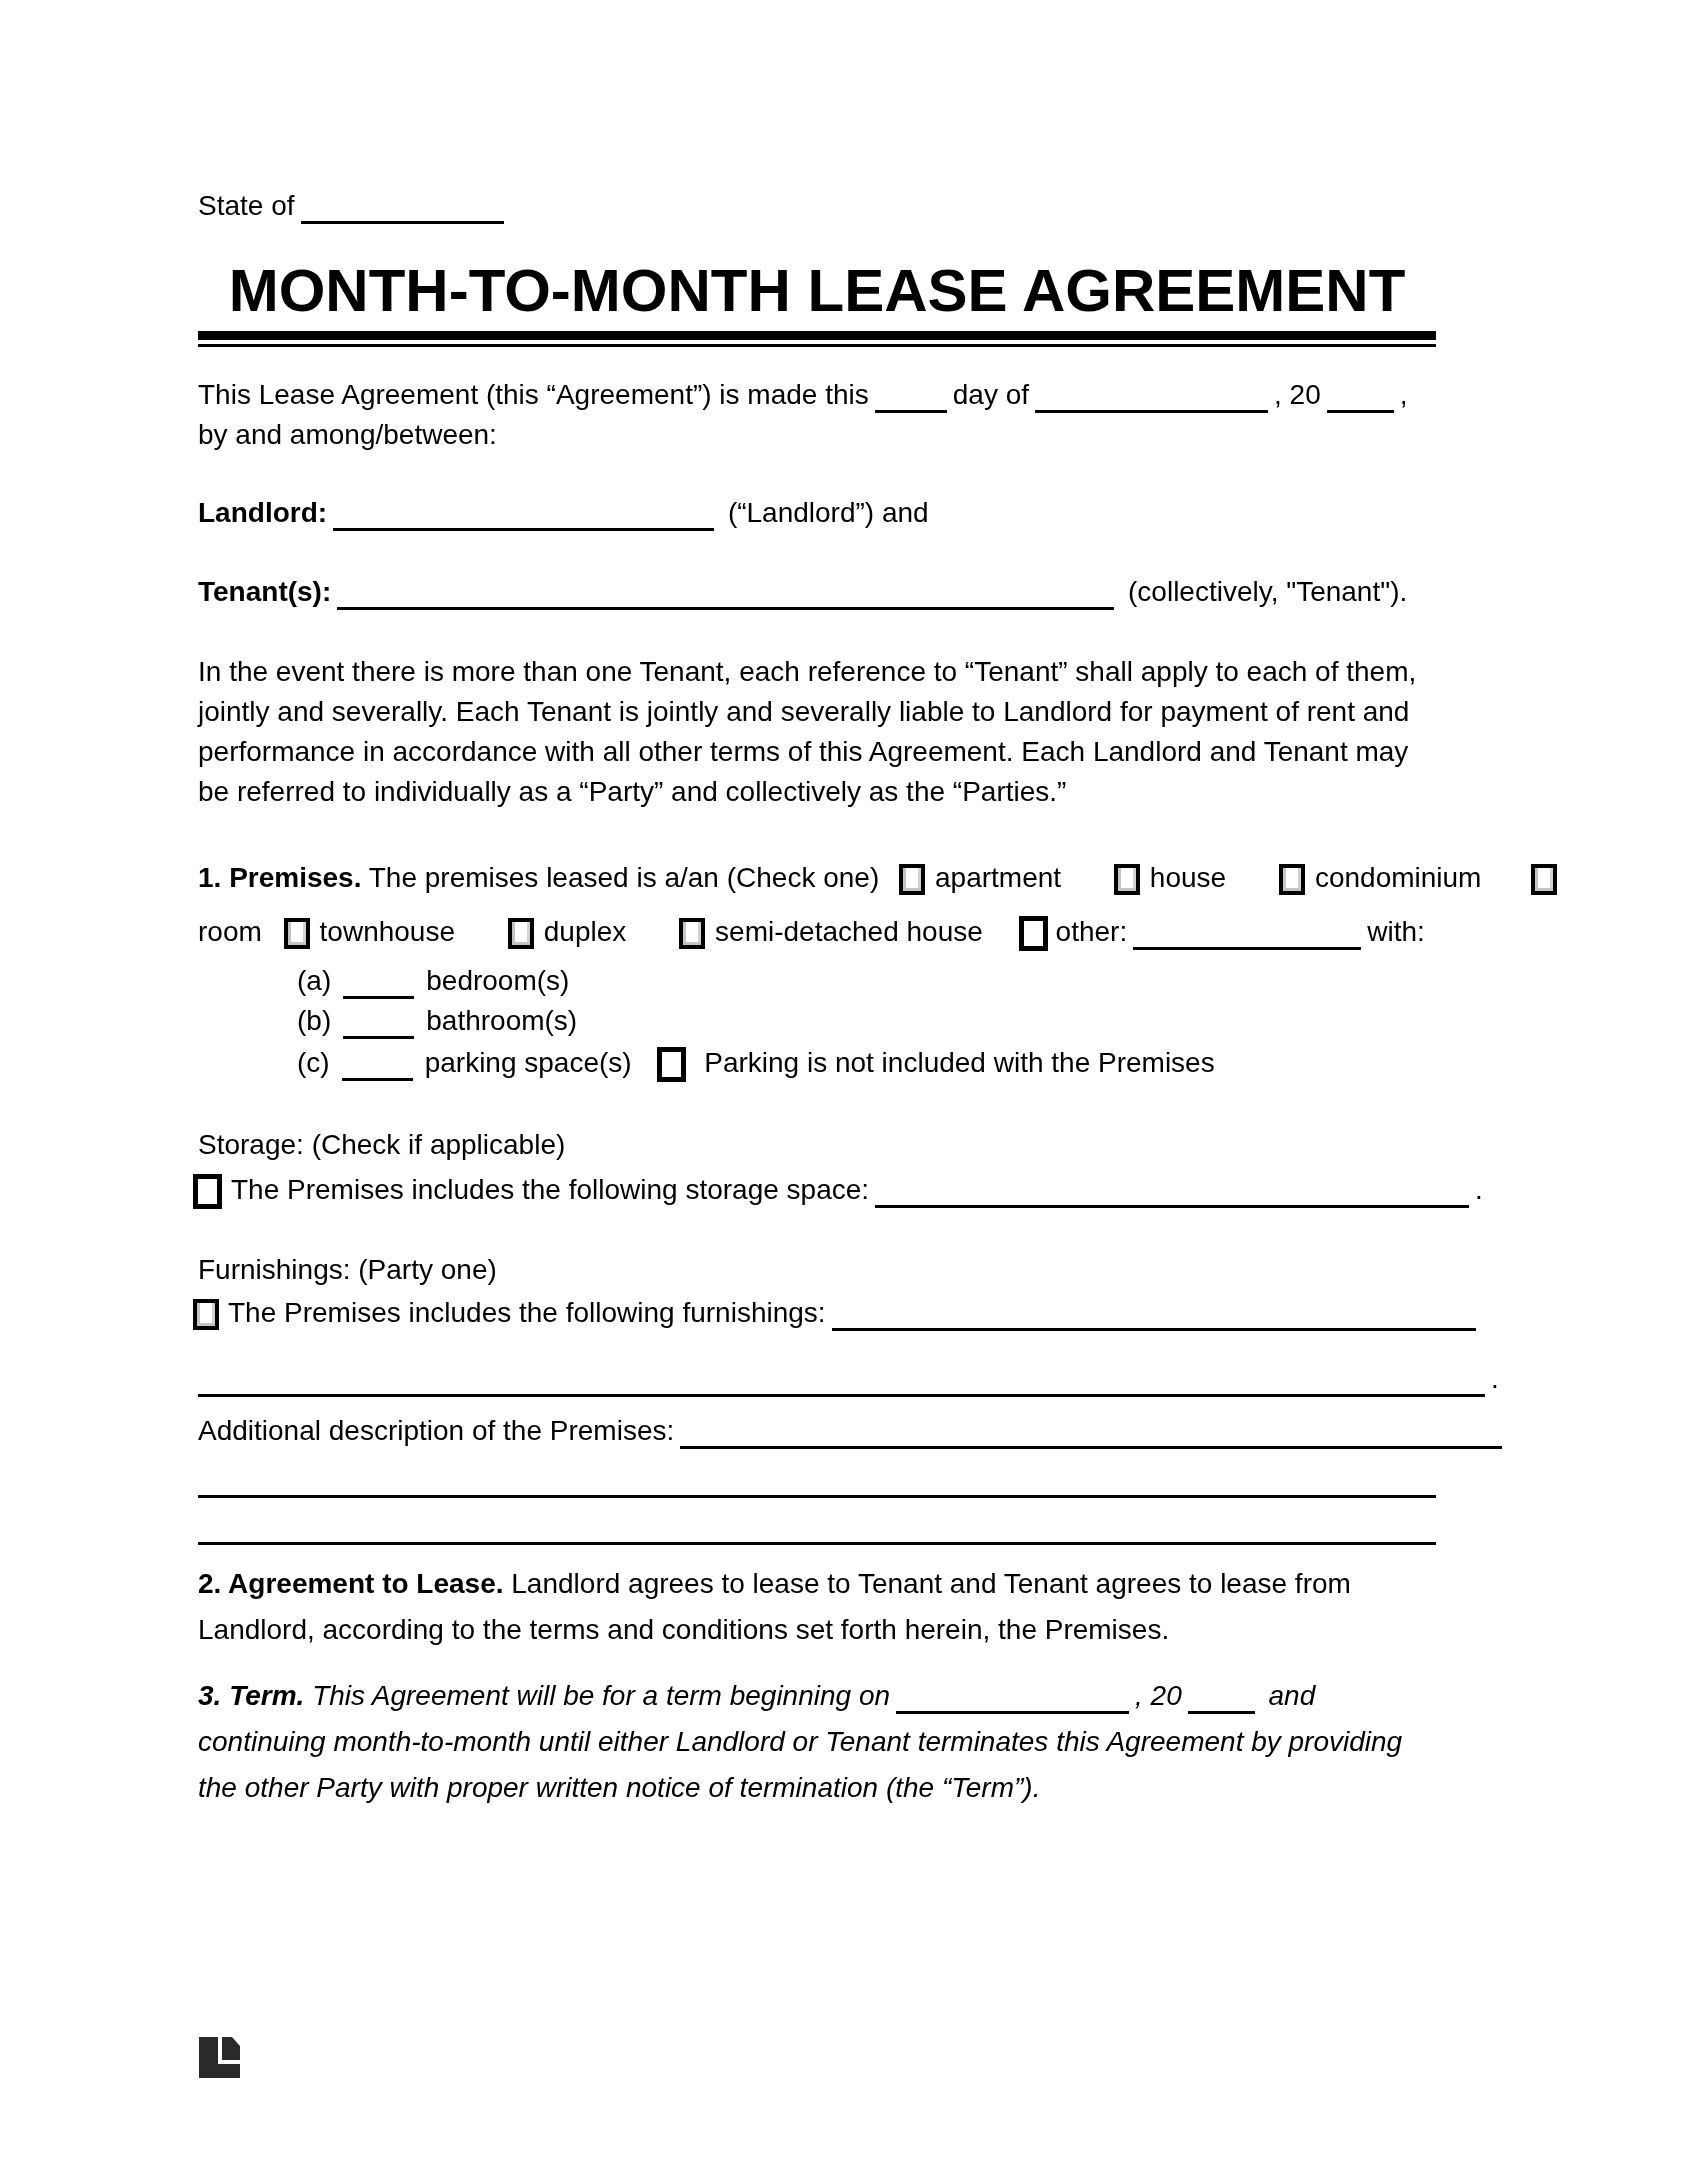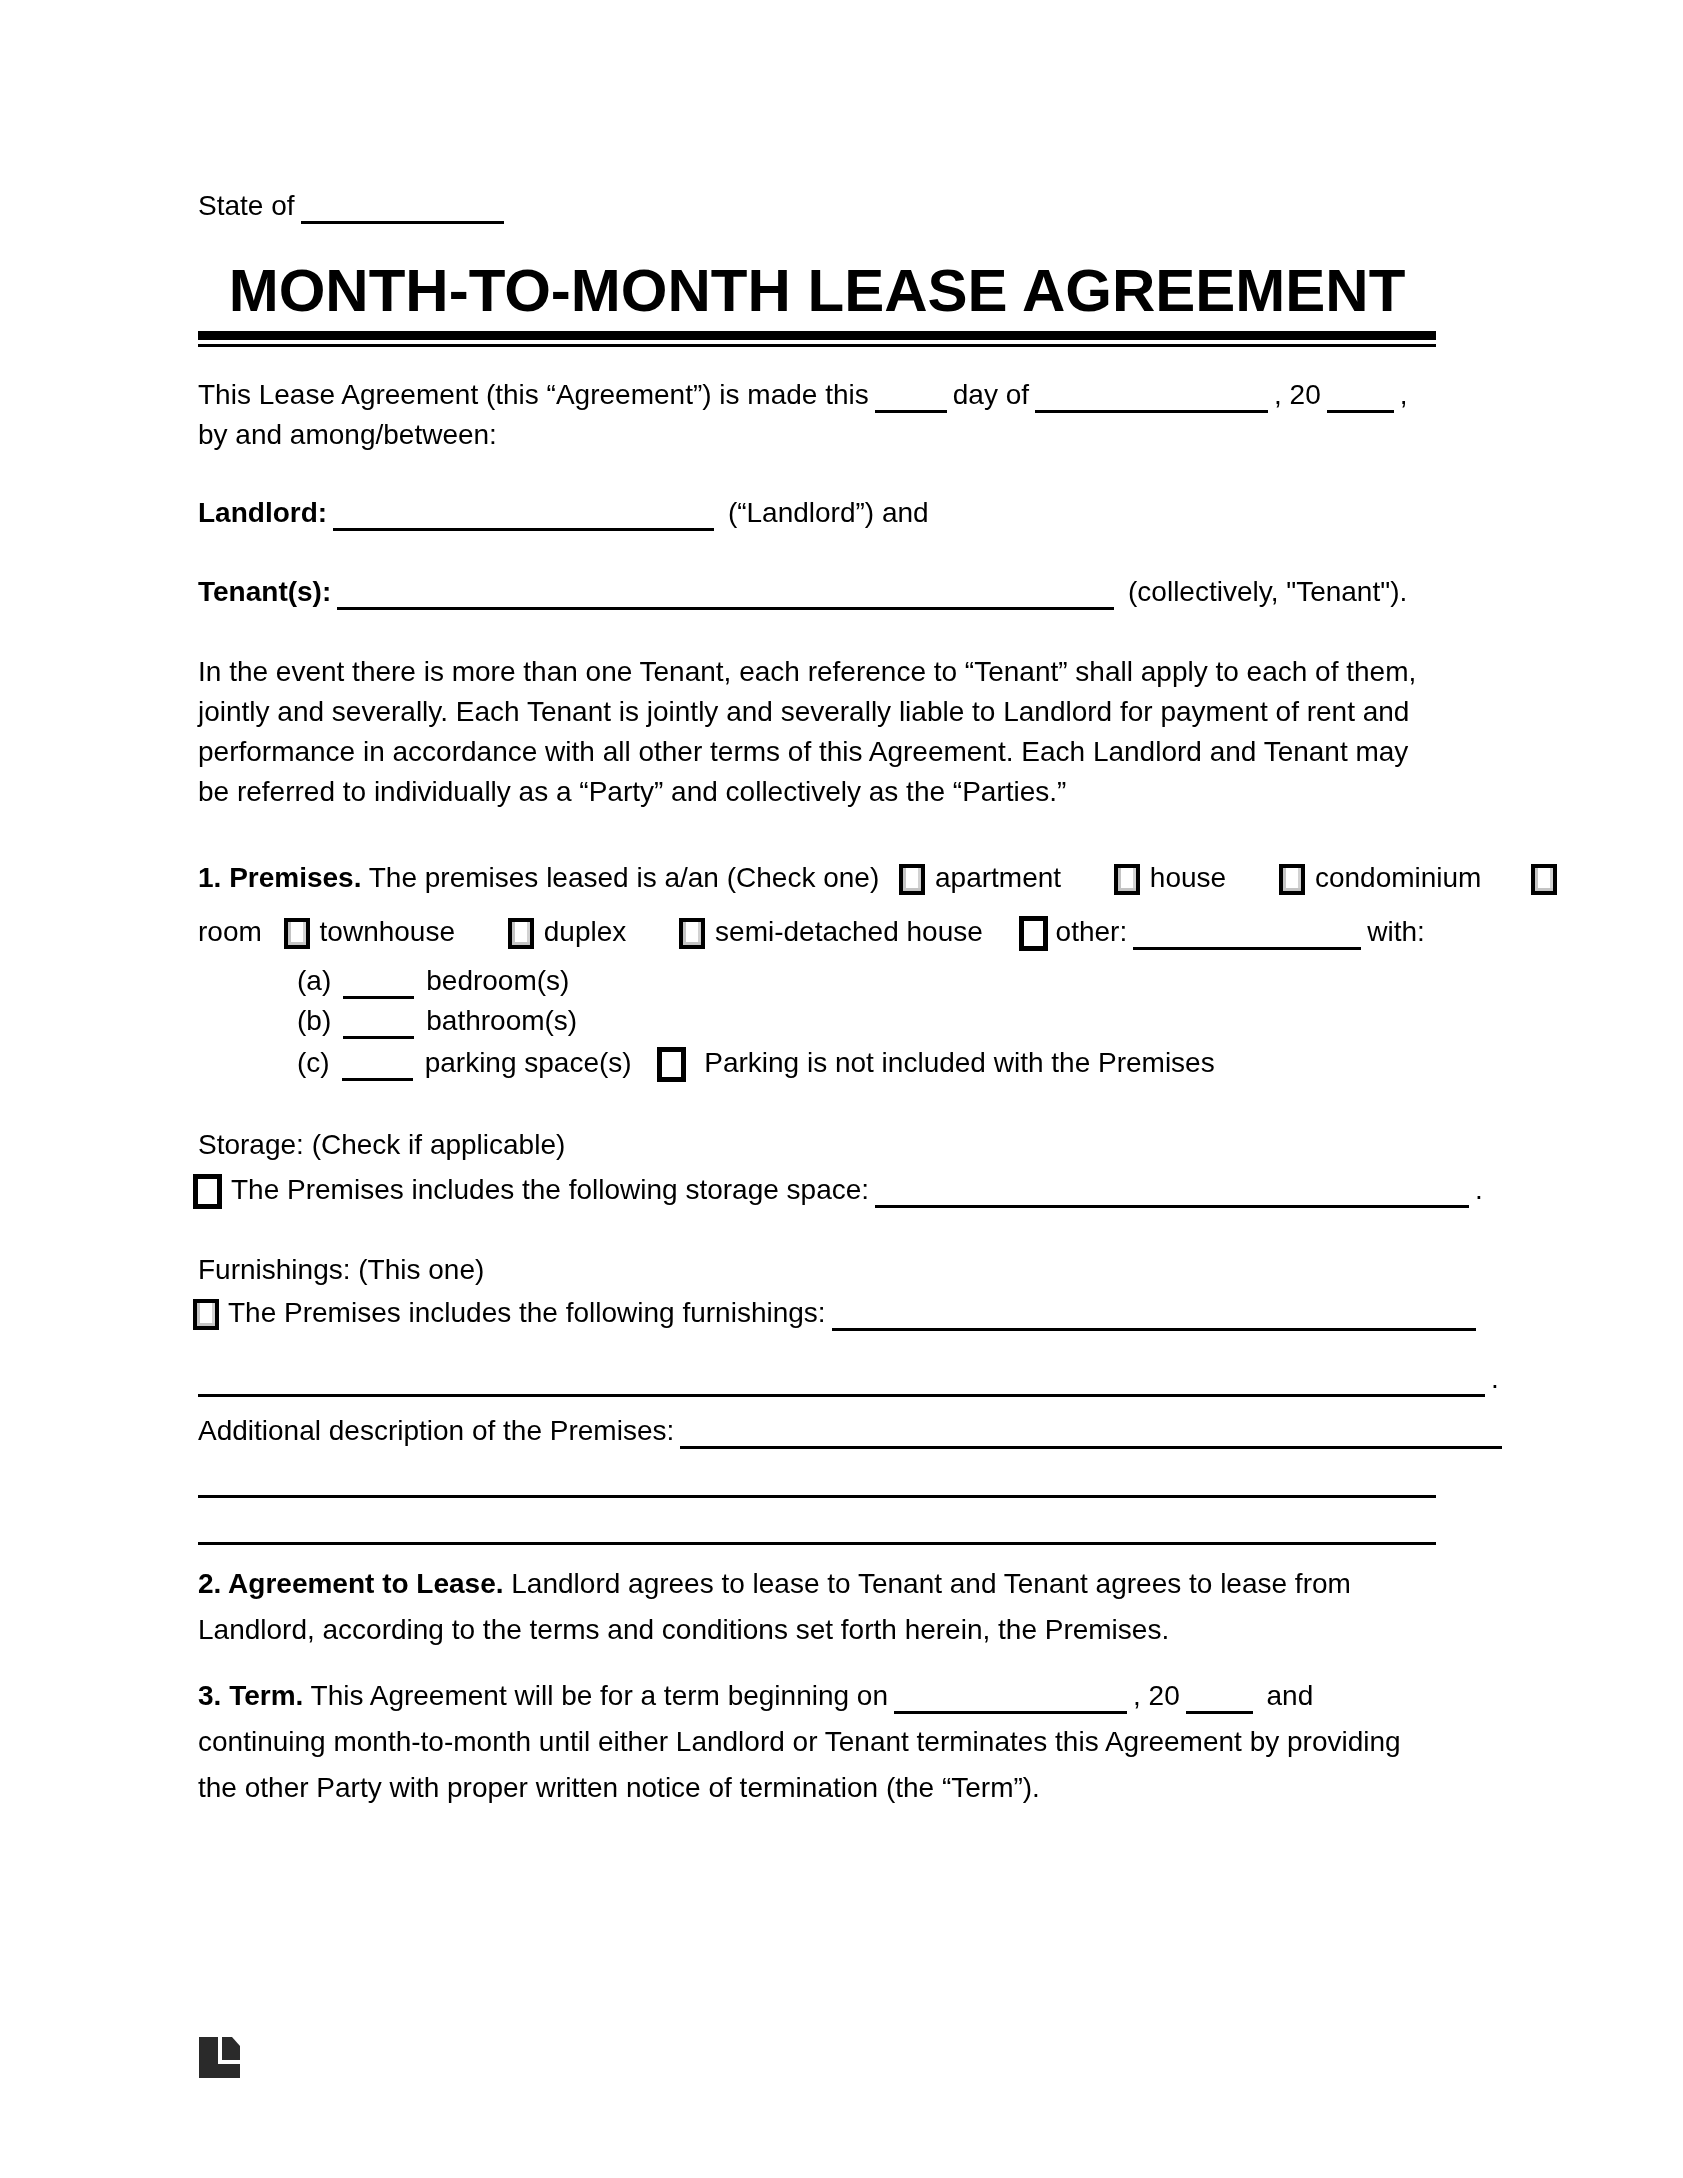--- a/index.html
+++ b/index.html
@@ -63,21 +63,21 @@
   .cb-row{margin-top:2px;line-height:46px;}
   .cb-row .cb{margin-left:-5px;margin-right:9px;}
   .furn-label{margin-top:37px;}
   .furn-row{line-height:45px;margin-top:4px;}
   .furn-row2{line-height:45px;margin-top:0;}
   .cont-row{margin-top:24px;}
   .cont-row .blank{margin-left:0;}
   .add-label-row{margin-top:12px;}
   .add-line{height:44px;border-bottom:3px solid #000;width:100%;}
   .sec2{margin-top:16px;line-height:46px;white-space:normal;}
-  .sec3{margin-top:20px;line-height:46px;white-space:normal;}
+  .sec3{margin-top:20px;line-height:46px;white-space:normal;font-style:italic;}
   .not-underline{display:inline-block;border-bottom:3px solid #000;line-height:31px;}
   .logo{position:absolute;left:199px;top:2037px;width:41px;height:41px;}
 </style>
 </head>
 <body>
 
 <div class="page">
 
   <div class="state-row line">
     <span>State of</span><span class="blank w205"></span>
@@ -131,21 +131,21 @@
       <span class="cb plain ml18 mr10"></span> <span>Parking is not included with the Premises</span>
     </div>
   </div>
 
 
   <div class="storage-label">Storage: (Check if applicable)</div>
   <div class="cb-row line">
     <span class="cb plain"></span><span>The Premises includes the following storage space:</span><span class="blank w600"></span><span>.</span>
   </div>
 
-  <div class="furn-label">Furnishings: (This one)</div>
+  <div class="furn-label">Furnishings: (Party one)</div>
   <div class="cb-row furn-row2 line">
     <span class="cb shaded"></span><span>The Premises includes the following furnishings:</span><span class="blank w650"></span>
   </div>
   <div class="cont-row line">
     <span class="blank w1300"></span><span>.</span>
   </div>
 
   <div class="add-label-row line">
     <span>Additional description of the Premises:</span><span class="blank w830"></span>
   </div>

